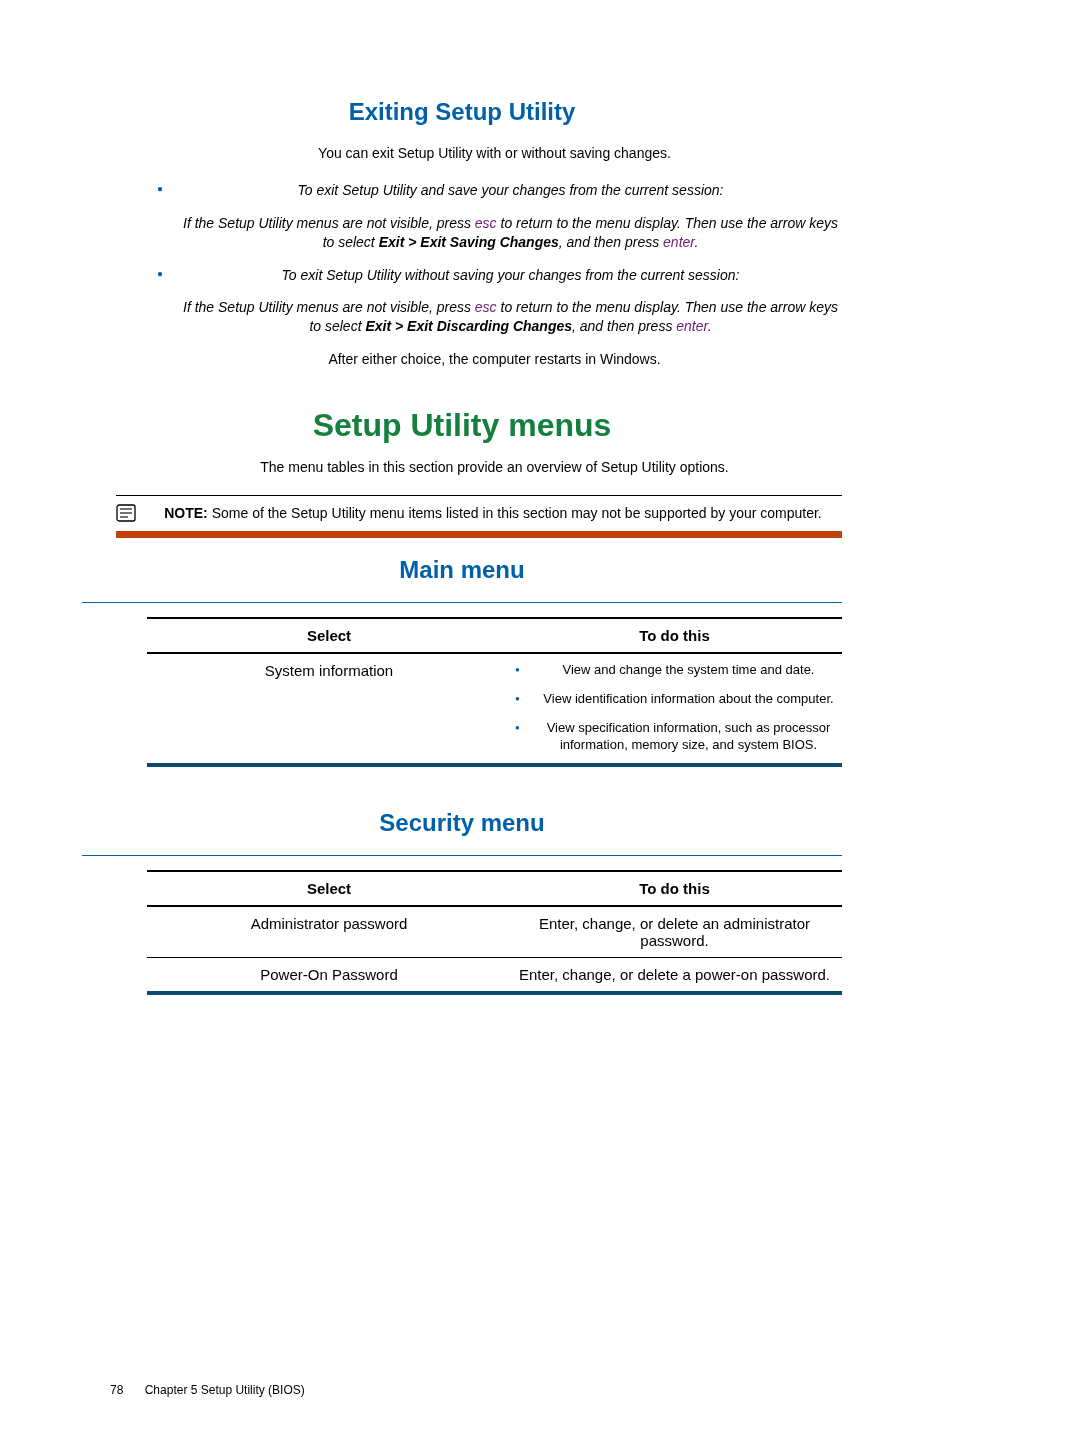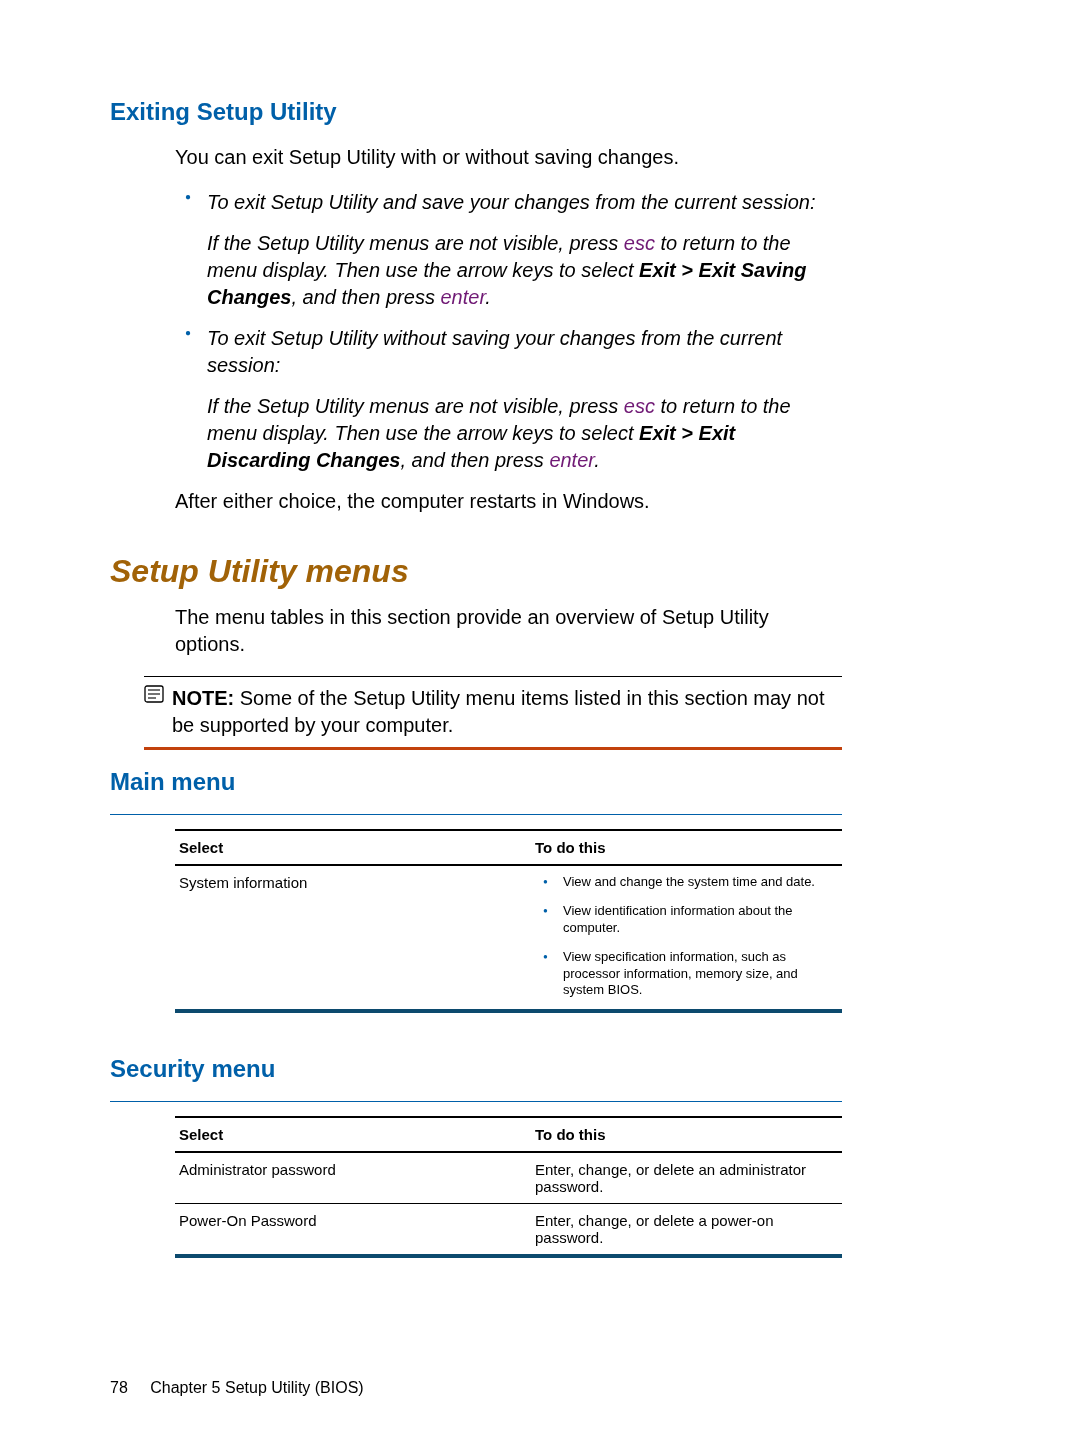--- a/index.html
+++ b/index.html
@@ -1,37 +1,37 @@
 <!DOCTYPE html>
 <html><head>
 <meta charset="utf-8">
 <style>
   * { box-sizing: border-box; margin: 0; padding: 0; }
   html, body { width: 1080px; background: #fff; font-family: Arial, Helvetica, sans-serif; color: #000; }
   .page {
     width: 952px;
     min-height: 1437px;
-    padding: 98px 110px 40px 110px;
+    padding: 98px 110px 40px 82px;
     position: relative;
+    text-align: center;
   }
   .h2 {
     color: #0060a9;
     font-size: 24px;
     font-weight: bold;
     margin-bottom: 18px;
   }
   .h1 {
-    color: #a16207;
+    color: #15803d;
     font-size: 32px;
     font-weight: bold;
     margin: 38px 0 14px 0;
-    font-style: italic;
   }
   .body-text, .list-text, .note-text {
-    font-size: 20px;
+    font-size: 14px;
     line-height: 1.35;
   }
   .indent1 { margin-left: 65px; }
   .para { margin-bottom: 18px; }
   .para-tight { margin-bottom: 14px; }
   ul.bullets { list-style: none; font-style: italic; }
   ul.bullets > li { position: relative; padding-left: 32px; margin-bottom: 14px; }
   ul.bullets > li::before {
     content: "●";
     color: #0060a9;
@@ -45,21 +45,21 @@
   .rule {
     border: none;
     border-top: 1.5px solid #0060a9;
     margin: 6px 0 0 0;
   }
   .note-block {
     margin-left: 34px;
     position: relative;
     padding: 8px 0 8px 28px;
     border-top: 1px solid #000;
-    border-bottom: 3px solid #c2410c;
+    border-bottom: 7px solid #c2410c;
     margin-top: 18px;
     margin-bottom: 18px;
   }
   .note-icon {
     position: absolute;
     left: 0;
     top: 8px;
     width: 20px;
     height: 18px;
   }
@@ -94,21 +94,21 @@
     position: absolute;
     left: 8px;
     top: 3px;
     font-size: 8px;
   }
 
   .footer {
     position: absolute;
     left: 110px;
     bottom: 40px;
-    font-size: 16px;
+    font-size: 12px;
   }
   .footer .pgnum { margin-right: 18px; }
 </style>
 </head>
 <body>
 
 <div class="page">
 
   <div class="h2">Exiting Setup Utility</div>
 

